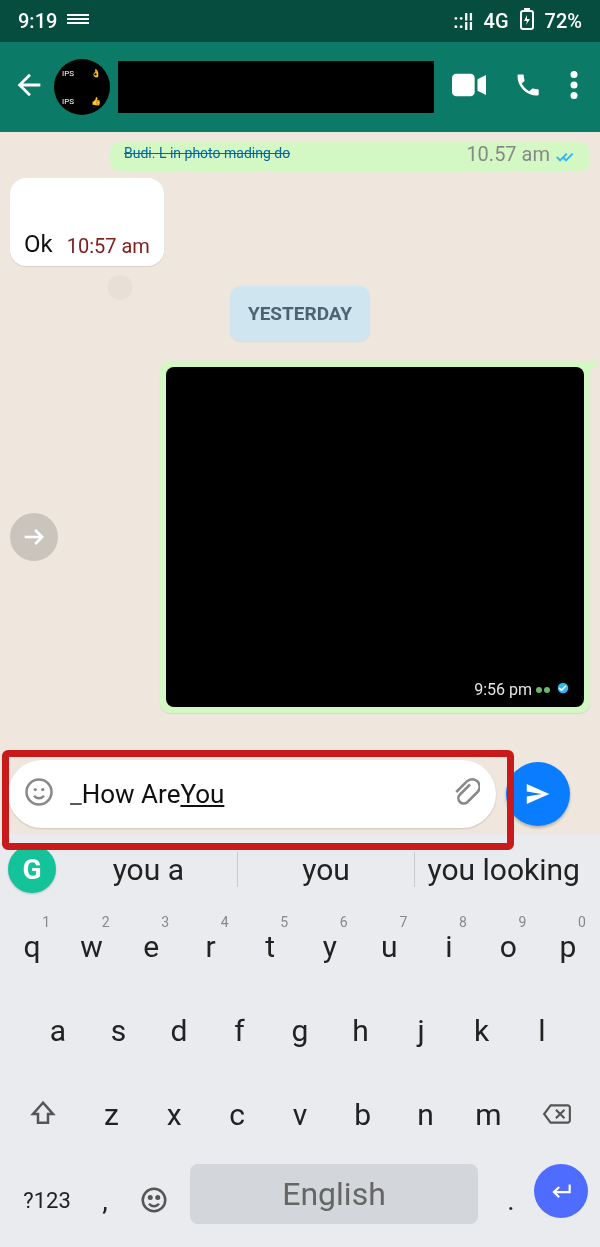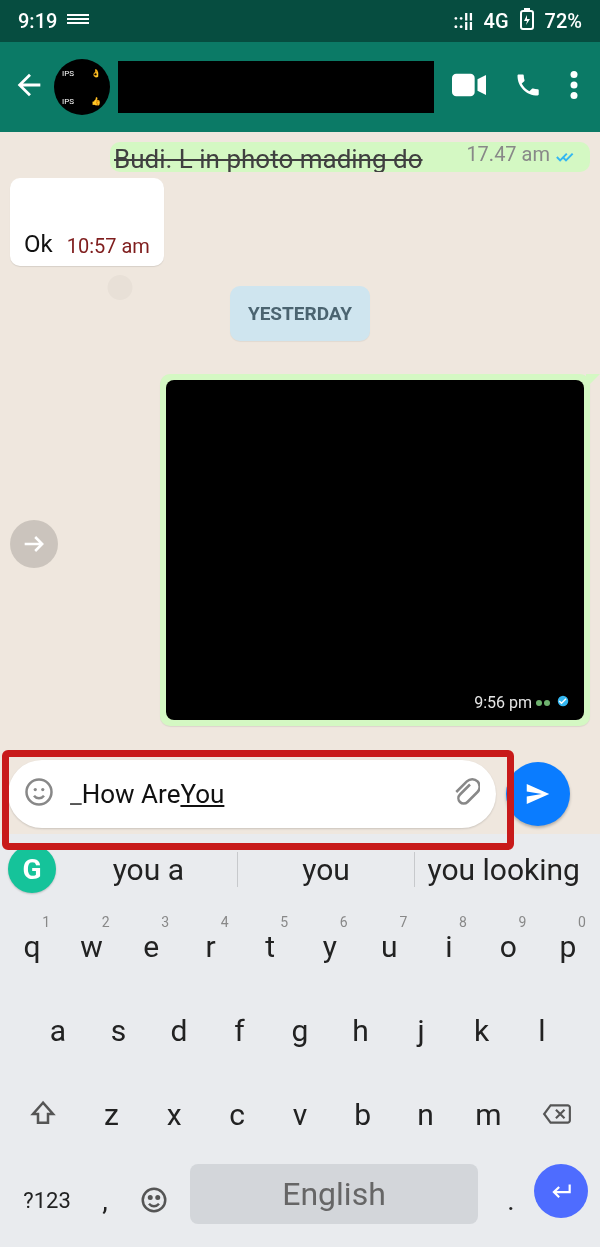--- a/index.html
+++ b/index.html
@@ -76,30 +76,30 @@
     margin-left:90px;
     width:480px;
     color:#888;
     font-size:20px;
     line-height:1;
     display:flex; align-items:flex-end; justify-content:flex-end; gap:6px;
     height:30px;
     overflow:hidden;
   }
   .prev-out .strike{
-    position:absolute; left:4px; top:4px;
-    color:#404040; font-size:26px; text-decoration:line-through;
+    position:absolute; left:14px; top:4px;
+    color:#0369a1; font-size:14px; text-decoration:line-through;
     white-space:nowrap;
   }
   .tick-read{display:inline-flex;}
   .tick-read svg{width:20px;height:14px;}
 
   .bubble-in{
     background:#fff;
-    border-radius:10px;
+    border-radius:16px;
     padding:8px 14px;
     box-shadow:0 1px 1px rgba(0,0,0,.1);
     display:flex; align-items:flex-end; gap:14px;
   }
   .bubble-in .txt{font-size:24px; color:#111;}
   .bubble-in .time{font-size:20px; color:#7f1d1d;margin-top:48px;}
 
   .date-chip-row{display:flex;justify-content:center;margin:20px 0;}
   .date-chip{
     background:#cfe5ef; color:#4b6470;
@@ -117,21 +117,20 @@
   .fwd-badge svg{width:28px;height:28px;stroke:#fff;fill:none;stroke-width:2.2;}
 
   .media-bubble{
     width:430px;
     background:#d4f8c3;
     border-radius:10px;
     padding:6px;
     position:relative;
     box-shadow:0 1px 1px rgba(0,0,0,.08);
     margin-left:auto;
-    margin-top:13px;
   }
   .media-bubble::after{
     content:""; position:absolute; right:-10px; top:0;
     border-width:0 0 14px 14px; border-style:solid;
     border-color:transparent transparent transparent #d4f8c3;
   }
   .media-img{
     width:100%; height:340px; background:#000; border-radius:8px;
     position:relative;
   }
@@ -289,21 +288,21 @@
   </div>
 </div>
 
 <div class="chat">
   <div class="chat-doodle"></div>
   <div class="chat-content">
 
     <div class="msg-row out">
       <div class="prev-out">
         <span class="strike">Budi. L in photo mading do</span>
-        <span>17.47 am</span>
+        <span>10.57 am</span>
         <span class="tick-read">
           <svg viewBox="0 0 24 14">
               <path d="M1 7l4 4L13 3" stroke="#34b7f1" stroke-width="2.4" fill="none"></path>
               <path d="M8 7l4 4L20 3" stroke="#34b7f1" stroke-width="2.4" fill="none"></path>
             </svg>
         </span>
       </div>
     </div>
 
     <div class="msg-row in">

